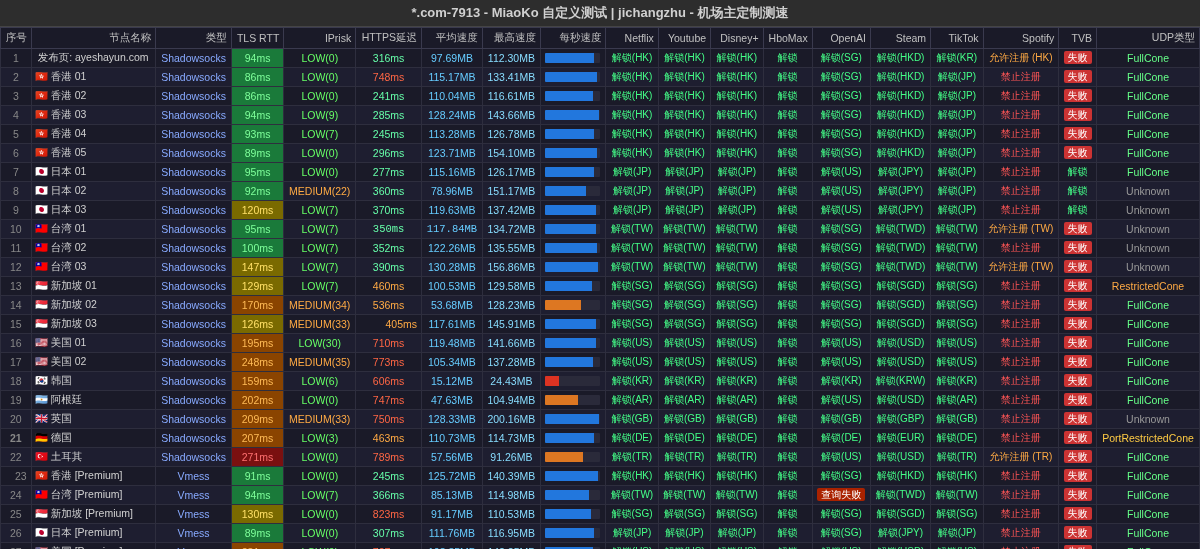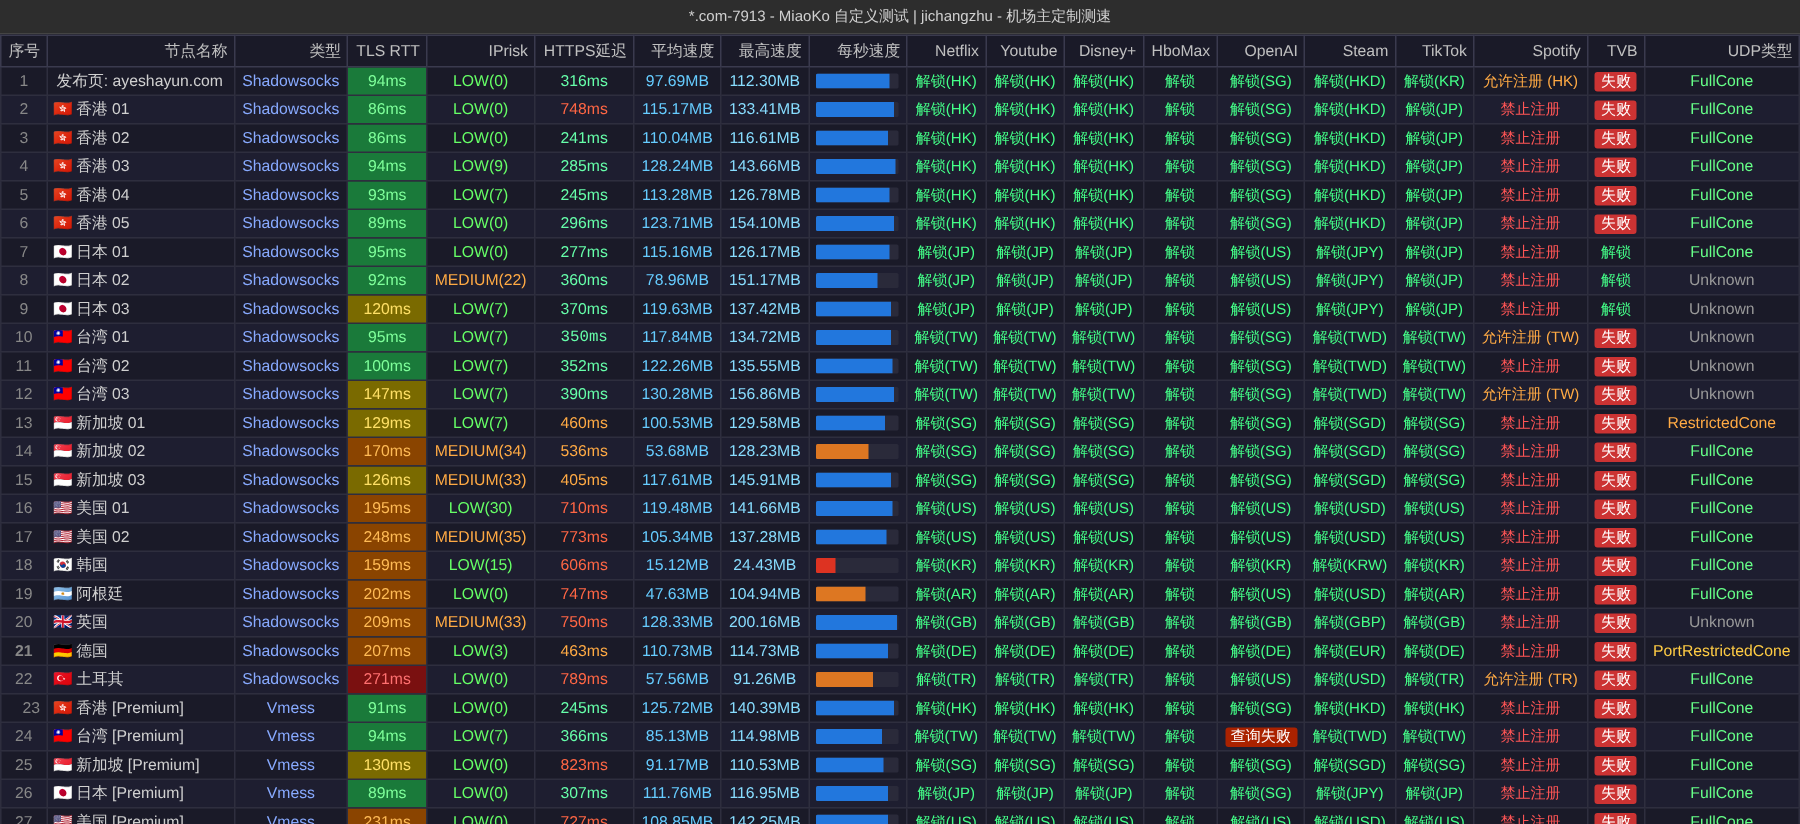--- a/index.html
+++ b/index.html
@@ -8,23 +8,24 @@
       font-size: 11px;
       background: #1a1a2e;
       color: #e0e0e0;
       width: 1200px;
       overflow-x: hidden;
     }
     .title-bar {
       background: #2d2d2d;
       color: #d0d0d0;
       padding: 4px 8px;
-      font-size: 10px;
+      font-size: 13px;
       text-align: center;
       border-bottom: 1px solid #444;
+      font-weight: bold;
     }
     .table-container {
       overflow-x: auto;
       background: #1e1e2e;
     }
     table {
       width: 100%;
       border-collapse: collapse;
       font-size: 10.5px;
     }
@@ -344,21 +345,21 @@
   </tr>
         <tr>
     <td style="color:#888;">10</td>
     <td class="name-col">
       <span style="margin-right:2px;">🇹🇼</span>台湾 01
     </td>
     <td style="color:#88aaff;">Shadowsocks</td>
     <td class="rtt-green">95ms</td>
     <td class="low-badge">LOW(7)</td>
     <td style="color:#66ffaa;font-family:Liberation Mono, monospace;">350ms</td>
-    <td style="color:#66ccff;">117.84MB</td>
+    <td style="color:#66ccff;font-family:Liberation Mono, monospace;">117.84MB</td>
     <td style="color:#88ddff;">134.72MB</td>
     <td>
       <div style="width:55px;height:10px;background:#2a2a3a;border-radius:1px;overflow:hidden;">
         <div style="width:92%;height:100%;background:#2277dd;"></div>
       </div>
     </td>
     <td><span class="unlock-green">解锁(TW)</span></td>
     <td><span class="unlock-green">解锁(TW)</span></td>
     <td><span class="unlock-green">解锁(TW)</span></td>
     <td><span class="unlock-green">解锁</span></td>
@@ -478,21 +479,21 @@
     <td style="color:#66ff88;">FullCone</td>
   </tr>
         <tr>
     <td style="color:#888;">15</td>
     <td class="name-col">
       <span style="margin-right:2px;">🇸🇬</span>新加坡 03
     </td>
     <td style="color:#88aaff;">Shadowsocks</td>
     <td class="rtt-yellow">126ms</td>
     <td class="med-badge">MEDIUM(33)</td>
-    <td style="color:#ffaa44;">405ms</td>
+    <td style="color:#ffaa44;text-align:right;">405ms</td>
     <td style="color:#66ccff;">117.61MB</td>
     <td style="color:#88ddff;">145.91MB</td>
     <td>
       <div style="width:55px;height:10px;background:#2a2a3a;border-radius:1px;overflow:hidden;">
         <div style="width:92%;height:100%;background:#2277dd;"></div>
       </div>
     </td>
     <td><span class="unlock-green">解锁(SG)</span></td>
     <td><span class="unlock-green">解锁(SG)</span></td>
     <td><span class="unlock-green">解锁(SG)</span></td>
@@ -558,21 +559,21 @@
     <td><span class="red-badge">失败</span></td>
     <td style="color:#66ff88;">FullCone</td>
   </tr>
         <tr>
     <td style="color:#888;">18</td>
     <td class="name-col">
       <span style="margin-right:2px;">🇰🇷</span>韩国
     </td>
     <td style="color:#88aaff;">Shadowsocks</td>
     <td class="rtt-orange">159ms</td>
-    <td class="low-badge">LOW(15)</td>
+    <td class="low-badge">LOW(6)</td>
     <td style="color:#ff6644;">606ms</td>
     <td style="color:#66ccff;">15.12MB</td>
     <td style="color:#88ddff;">24.43MB</td>
     <td>
       <div style="width:55px;height:10px;background:#2a2a3a;border-radius:1px;overflow:hidden;">
         <div style="width:25%;height:100%;background:#dd3322;"></div>
       </div>
     </td>
     <td><span class="unlock-green">解锁(KR)</span></td>
     <td><span class="unlock-green">解锁(KR)</span></td>

